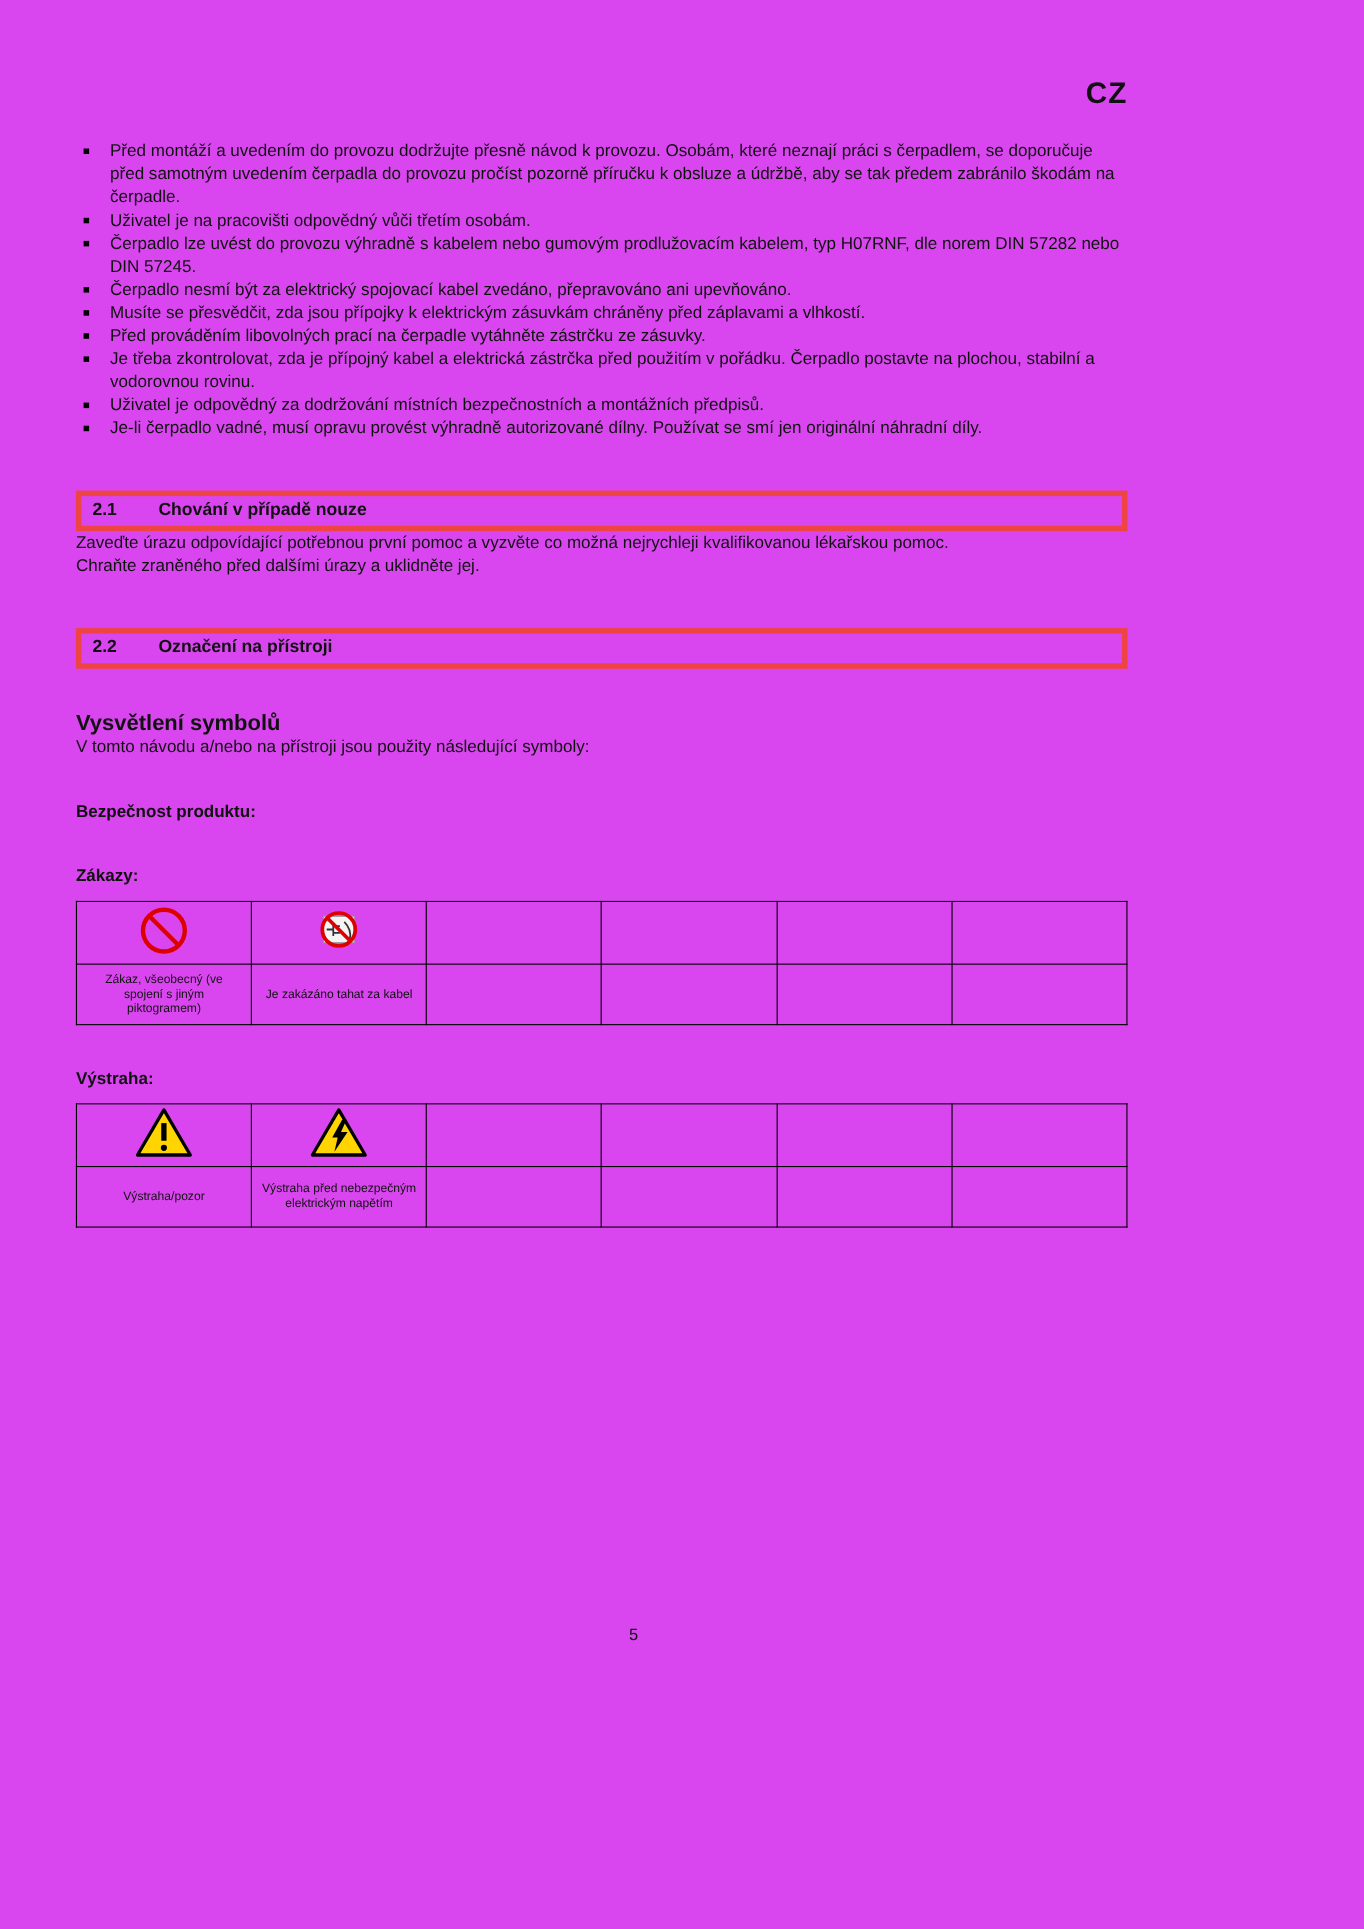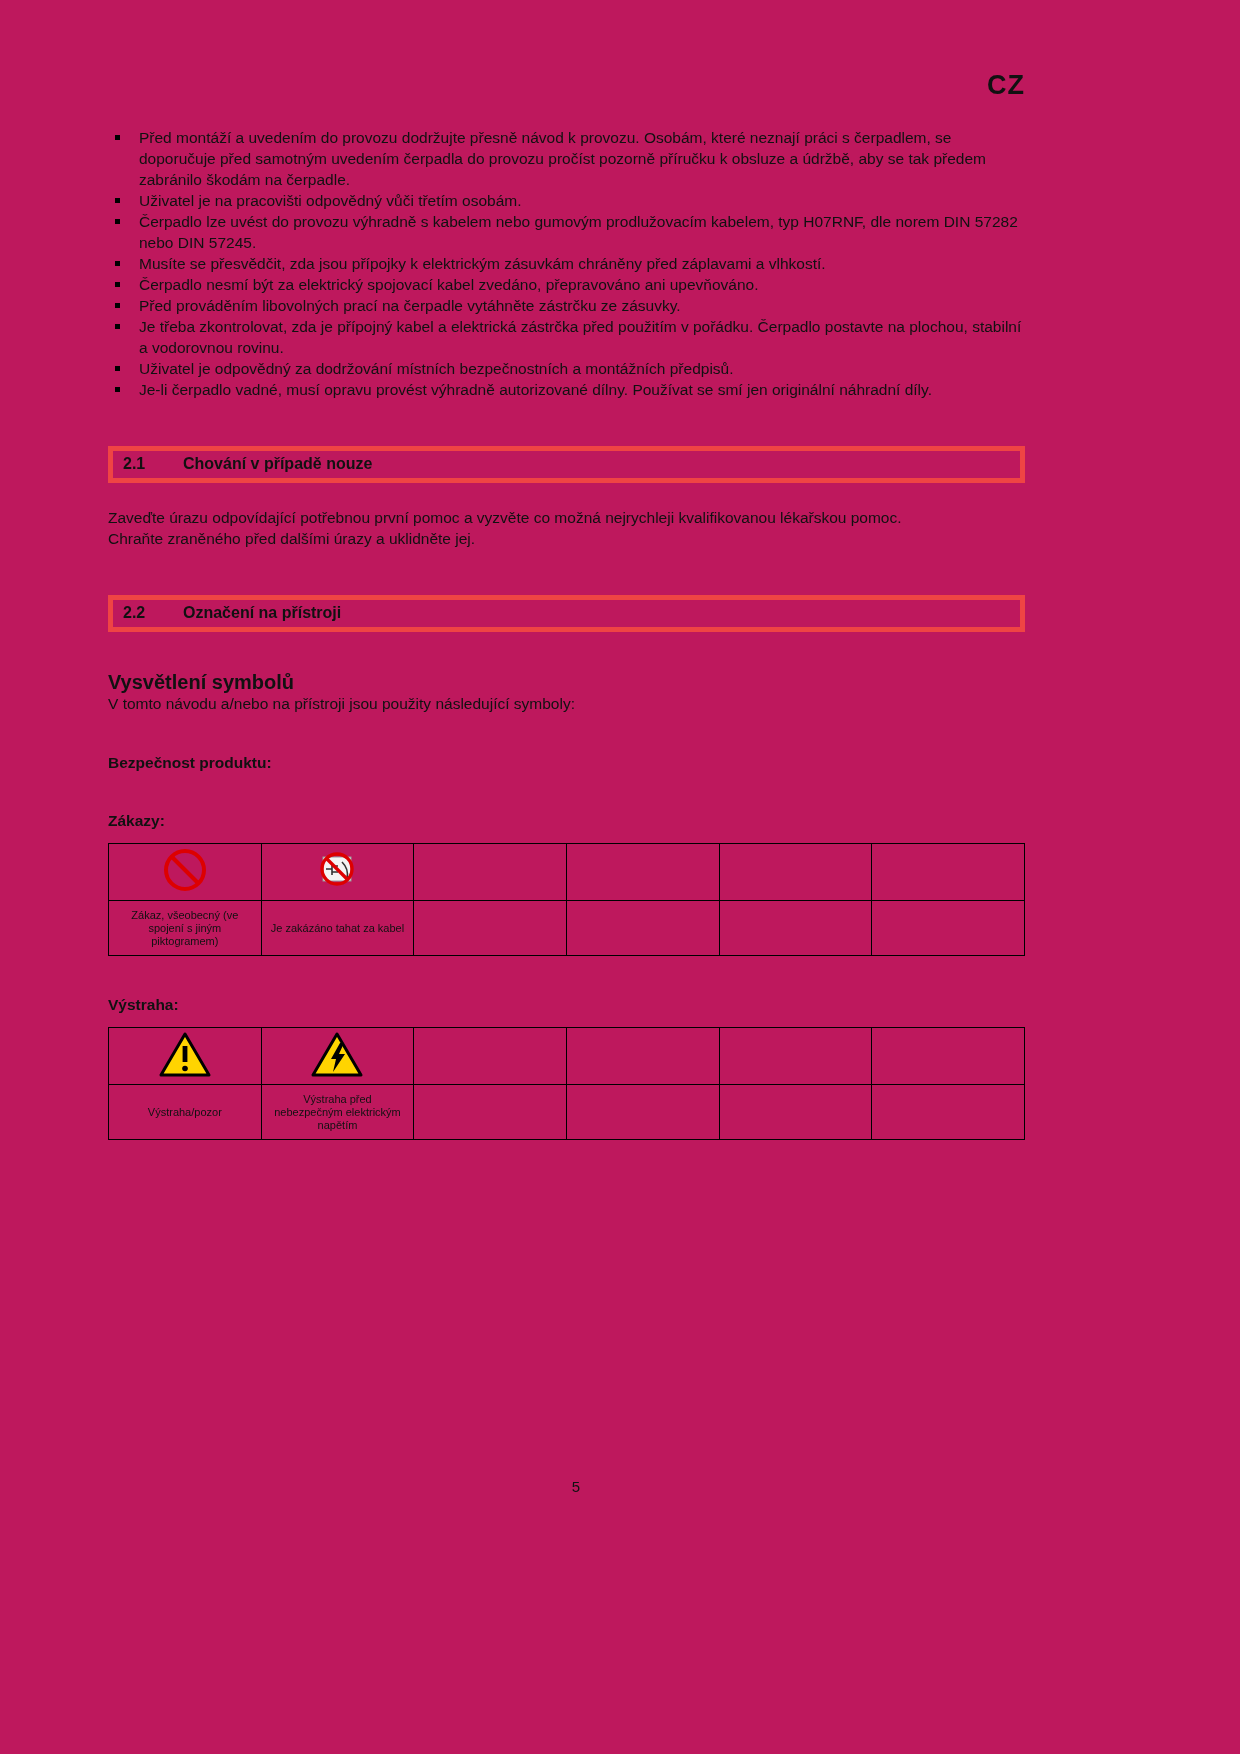--- a/index.html
+++ b/index.html
@@ -6,22 +6,22 @@
   html, body { background: #ffffff; }
   body {
     width: 1240px; height: 1754px;
     font-family: "Liberation Sans", sans-serif;
     color: #111111;
     position: relative;
   }
   .page {
     position: relative;
     width: 1240px; height: 1754px;
-    padding: 72px 215px 0 108px;
-    background: #be185d;
+    padding: 72px 215px 0 69px;
+    background: #d946ef;
   }
   .lang-tag {
     font-size: 27px;
     font-weight: 700;
     text-align: right;
     line-height: 1;
     margin-bottom: 28px;
     letter-spacing: 1px;
   }
   ul.bullets {
@@ -43,21 +43,21 @@
   .section-box {
     display: flex;
     align-items: baseline;
     border: 5px solid #ef4444;
     padding: 4px 10px 5px 10px;
     font-weight: 700;
     font-size: 16px;
     margin-top: 46px;
   }
   .section-box .sec-num { width: 60px; flex: 0 0 60px; }
-  .para-block { margin-top: 24px; }
+  .para-block { }
   .para {
     font-size: 15.5px;
     line-height: 21px;
   }
   .sym-heading-bold {
     margin-top: 40px;
     font-weight: 700;
     font-size: 20px;
     line-height: 21px;
   }
@@ -111,22 +111,22 @@
 <body>
 
 <div class="page">
 
   <div class="lang-tag">CZ</div>
 
   <ul class="bullets">
     <li>Před montáží a uvedením do provozu dodržujte přesně návod k provozu. Osobám, které neznají práci s čerpadlem, se doporučuje před samotným uvedením čerpadla do provozu pročíst pozorně příručku k obsluze a údržbě, aby se tak předem zabránilo škodám na čerpadle.</li>
     <li>Uživatel je na pracovišti odpovědný vůči třetím osobám.</li>
     <li>Čerpadlo lze uvést do provozu výhradně s kabelem nebo gumovým prodlužovacím kabelem, typ H07RNF, dle norem DIN 57282 nebo DIN 57245.</li>
+    <li>Čerpadlo nesmí být za elektrický spojovací kabel zvedáno, přepravováno ani upevňováno.</li>
     <li>Musíte se přesvědčit, zda jsou přípojky k elektrickým zásuvkám chráněny před záplavami a vlhkostí.</li>
-    <li>Čerpadlo nesmí být za elektrický spojovací kabel zvedáno, přepravováno ani upevňováno.</li>
     <li>Před prováděním libovolných prací na čerpadle vytáhněte zástrčku ze zásuvky.</li>
     <li>Je třeba zkontrolovat, zda je přípojný kabel a elektrická zástrčka před použitím v pořádku. Čerpadlo postavte na plochou, stabilní a vodorovnou rovinu.</li>
     <li>Uživatel je odpovědný za dodržování místních bezpečnostních a montážních předpisů.</li>
     <li>Je-li čerpadlo vadné, musí opravu provést výhradně autorizované dílny. Používat se smí jen originální náhradní díly.</li>
   </ul>
 
   <div class="section-box">
     <span class="sec-num">2.1</span>
     <span class="sec-title">Chování v případě nouze</span>
   </div>

